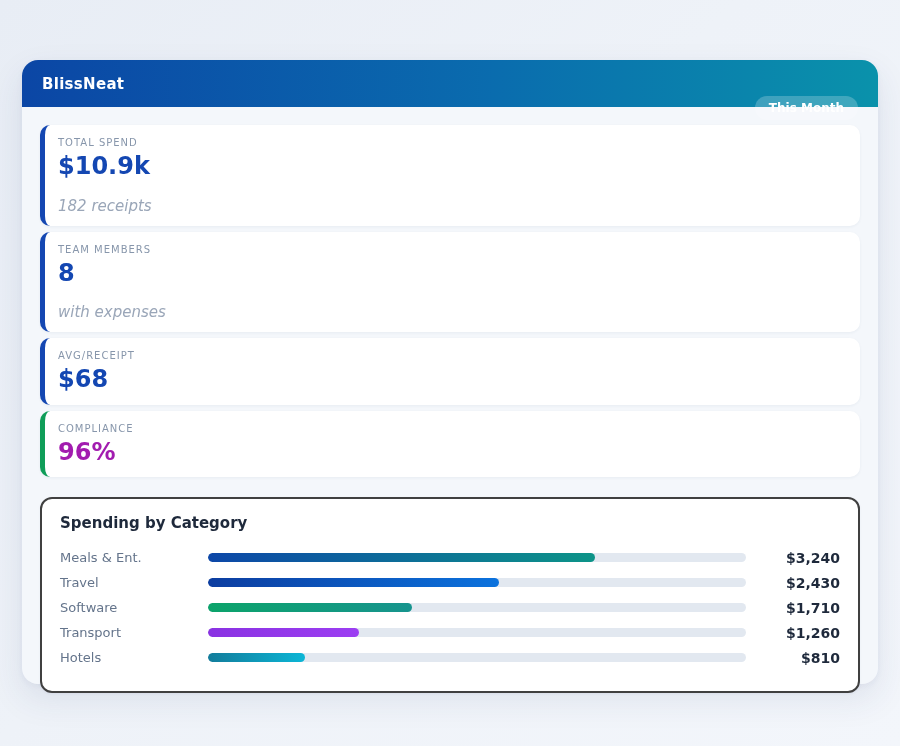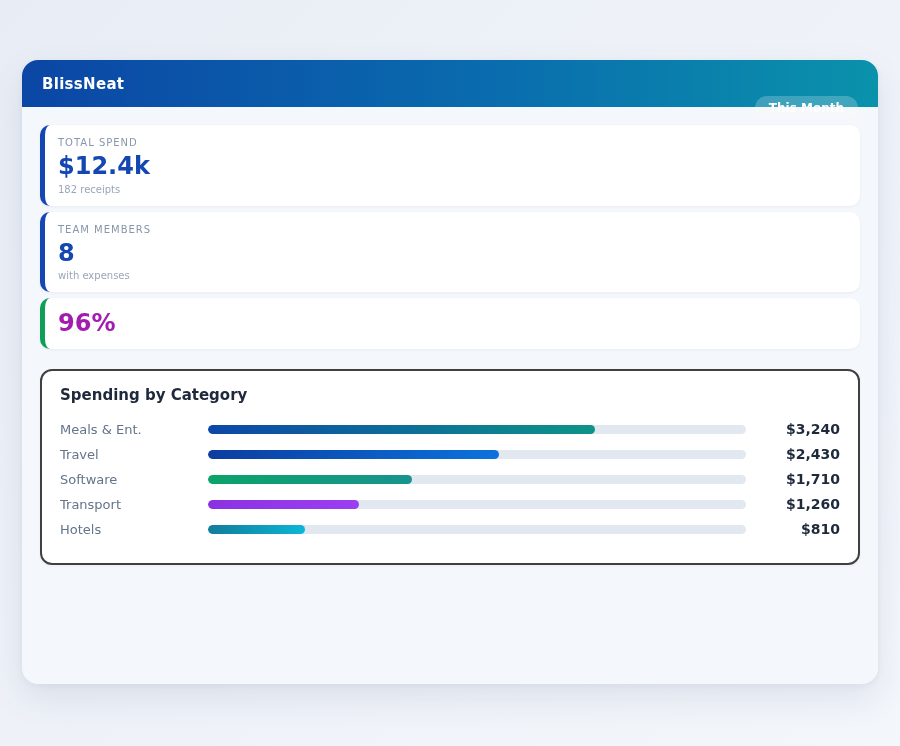--- a/index.html
+++ b/index.html
@@ -52,23 +52,24 @@
     margin-bottom: 5px;
   }
   .stat-value {
     display: block;
     font-size: 24px; font-weight: bold;
     color: #1447b2;
     line-height: 1.15;
   }
   .stat-sub {
     display: block;
-    font-size: 10px;
+    font-size: 15px;
     color: #9aa6b8;
-    margin-top: 3px;
+    margin-top: 16px;
+    font-style: italic;
   }
   .chart-card {
     background: #ffffff;
     border-radius: 12px;
     border: 2px solid #404040;
     box-shadow: 0 1px 3px rgba(40,60,110,0.05);
     margin-top: 20px;
     padding: 15px 18px 21px 18px;
   }
   .chart-title {
@@ -107,32 +108,37 @@
 
   <div class="app-header">
     <div class="app-title">BlissNeat</div>
     <button class="period-badge">This Month</button>
   </div>
 
   <div class="content">
 
     <div class="stat-card" style="border-left-color: rgb(20, 71, 178);">
       <span class="stat-label">TOTAL SPEND</span>
-      <span class="stat-value" style="color: rgb(20, 71, 178);">$12.4k</span>
+      <span class="stat-value" style="color: rgb(20, 71, 178);">$10.9k</span>
       <span class="stat-sub">182 receipts</span>
     </div>
 
     <div class="stat-card" style="border-left-color: rgb(20, 71, 178);">
       <span class="stat-label">TEAM MEMBERS</span>
       <span class="stat-value" style="color: rgb(20, 71, 178);">8</span>
       <span class="stat-sub">with expenses</span>
     </div>
 
+    <div class="stat-card" style="border-left-color: rgb(20, 71, 178);">
+      <span class="stat-label">AVG/RECEIPT</span>
+      <span class="stat-value" style="color: rgb(20, 71, 178);">$68</span>
+    </div>
 
     <div class="stat-card" style="border-left-color: rgb(15, 157, 88);">
+      <span class="stat-label">COMPLIANCE</span>
       <span class="stat-value" style="color: #a21caf;">96%</span>
     </div>
 
     <div class="chart-card">
       <div class="chart-title">Spending by Category</div>
 
       <div class="chart-row">
         <span class="row-label">Meals &amp; Ent.</span>
         <div class="bar-track">
           <div class="bar-fill" style="width: 72%; background: linear-gradient(90deg, rgb(13, 71, 168), rgb(13, 148, 136));"></div>

